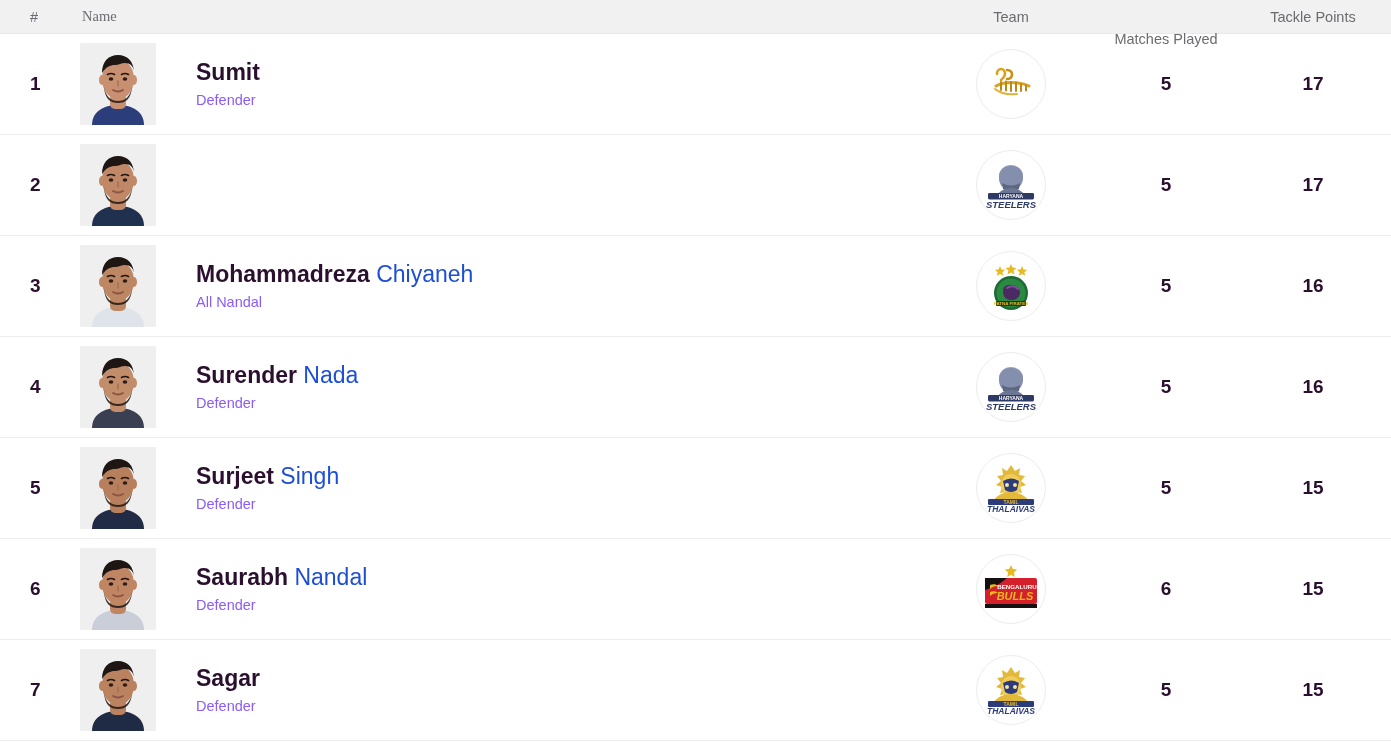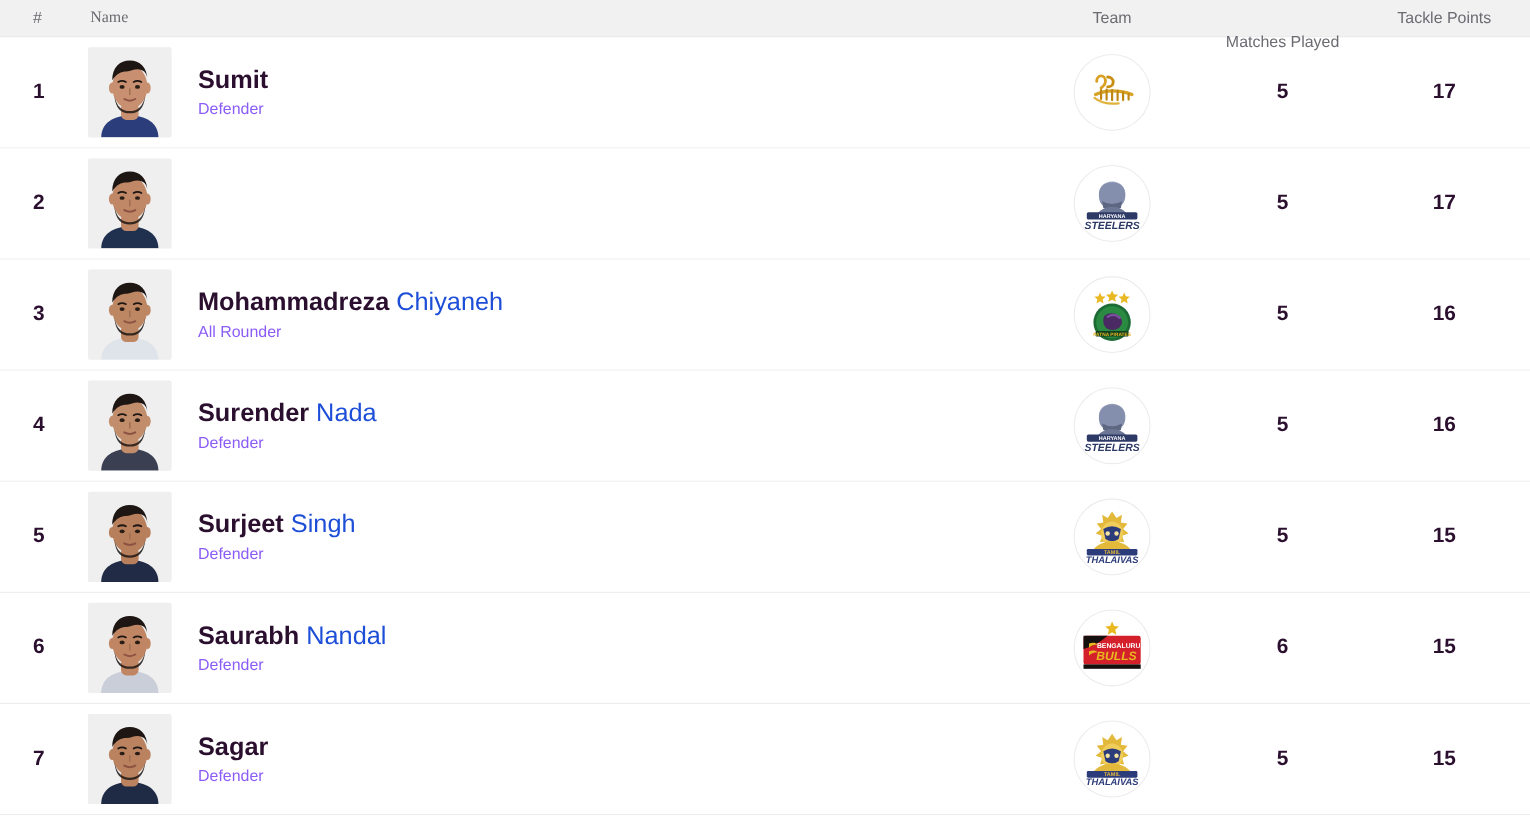--- a/index.html
+++ b/index.html
@@ -56,21 +56,21 @@
     color: #2b0f2e;
     width: 78px;
     flex: 0 0 78px;
     padding-left: 30px;
   }
 
   .name-cell {
     flex: 1 1 auto;
     display: flex;
     align-items: center;
-    gap: 0px;
+    gap: 16px;
     min-width: 0;
   }
 
   .avatar {
     width: 76px;
     height: 82px;
     flex: 0 0 76px;
     background: #efefef;
     border-radius: 2px;
     overflow: hidden;
@@ -257,21 +257,21 @@
     <path d="M27.5 31.5q3.5-2 7 0" stroke="#1d1613" stroke-width="1.6" fill="none" stroke-linecap="round"></path>
     <path d="M41.5 31.5q3.5-2 7 0" stroke="#1d1613" stroke-width="1.6" fill="none" stroke-linecap="round"></path>
     <path d="M38 38v5" stroke="#a06f52" stroke-width="1.4" stroke-linecap="round" fill="none"></path>
     <path d="M33 47q5 3 10 0" stroke="#8c5343" stroke-width="1.8" fill="none" stroke-linecap="round"></path>
   </svg>
           </div>
       <div class="name-text">
         <div class="pname">
           <span class="first">Mohammadreza</span><span class="last"> Chiyaneh</span>
         </div>
-        <div class="prole">All Rounder</div>
+        <div class="prole">All Nandal</div>
       </div>
     </div>
 
     <div class="team-cell">
       <div class="team-logo">
             <svg width="58" height="58" viewBox="0 0 58 58" xmlns="http://www.w3.org/2000/svg">
         <g fill="#e9b923">
           <path d="M18 9l1.5 3.4 3.6.4-2.7 2.4.8 3.6-3.2-1.9-3.2 1.9.8-3.6-2.7-2.4 3.6-.4z"></path>
           <path d="M29 7l1.6 3.6 3.9.4-2.9 2.6.9 3.8-3.5-2-3.5 2 .9-3.8-2.9-2.6 3.9-.4z"></path>
           <path d="M40 9l1.5 3.4 3.6.4-2.7 2.4.8 3.6-3.2-1.9-3.2 1.9.8-3.6-2.7-2.4 3.6-.4z"></path>

